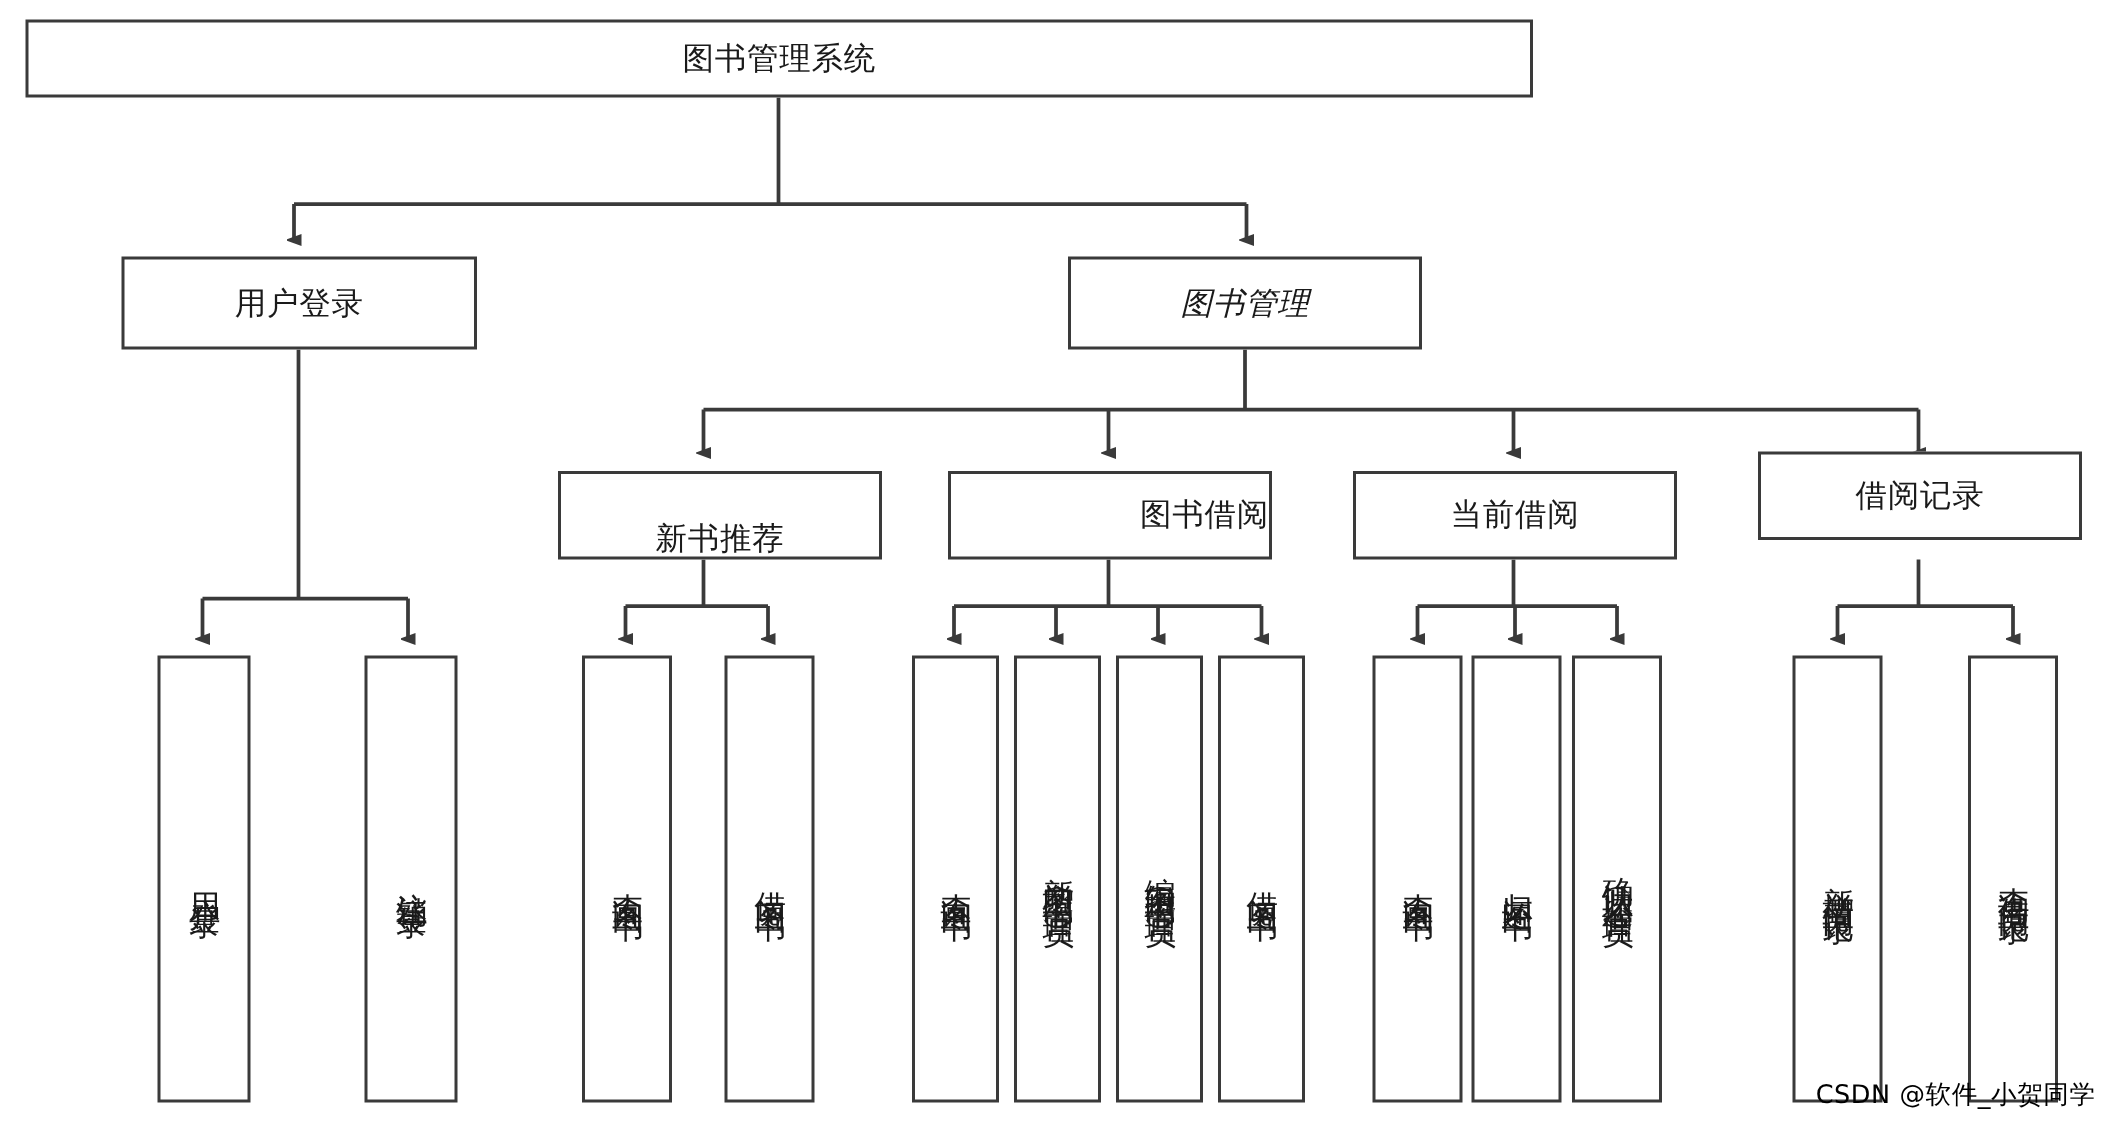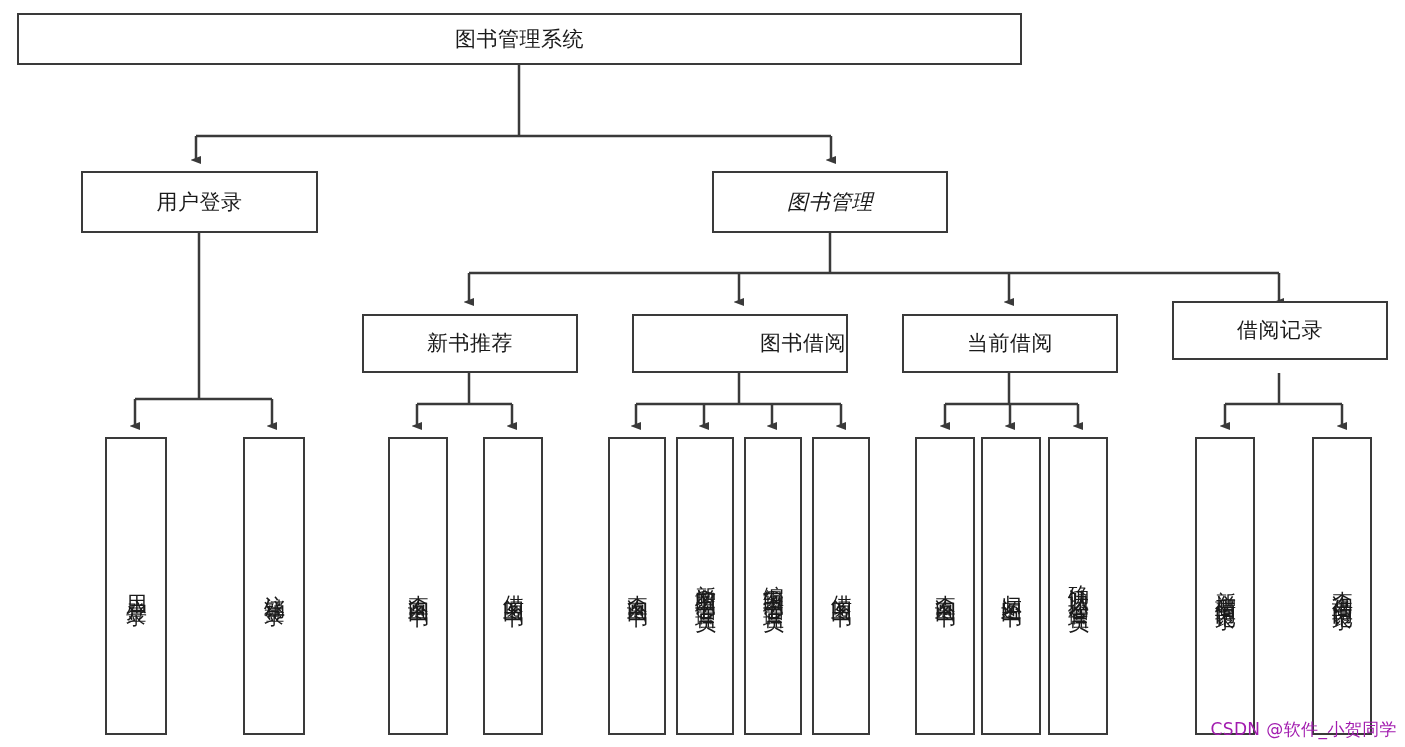--- a/index.html
+++ b/index.html
@@ -58,21 +58,21 @@
     font-size: 21px;
     line-height: 1.0;
     letter-spacing: 4px;
     white-space: nowrap;
   }
   .watermark {
     position: absolute;
     right: 8px;
     bottom: 6px;
     font-size: 17px;
-    color: #a21caf;
+    color: #000000;
     letter-spacing: 0.4px;
     white-space: nowrap;
     font-family: "DejaVu Sans", "Liberation Sans", sans-serif;
     margin-top: 44px;
   }
 </style>
 </head>
 <body>
 
 <div id="canvas">
@@ -133,21 +133,21 @@
   </div>
 
   <div class="node horiz" style="left:81px; top:171px; width:237px; height:62px;">
     <span class="label">用户登录</span>
   </div>
 
   <div class="node horiz" style="left:712px; top:171px; width:236px; height:62px;font-style:italic;">
     <span class="label">图书管理</span>
   </div>
 
-  <div class="node horiz" style="left:362px; top:314px; width:216px; height:59px;">
+  <div class="node horiz" style="left:372px; top:314px; width:216px; height:59px;align-items:flex-end;">
     <span class="label">新书推荐</span>
   </div>
 
   <div class="node horiz" style="left:632px; top:314px; width:216px; height:59px;justify-content:flex-end;">
     <span class="label">图书借阅</span>
   </div>
 
   <div class="node horiz" style="left:902px; top:314px; width:216px; height:59px;justify-content:center;">
     <span class="label">当前借阅</span>
   </div>

